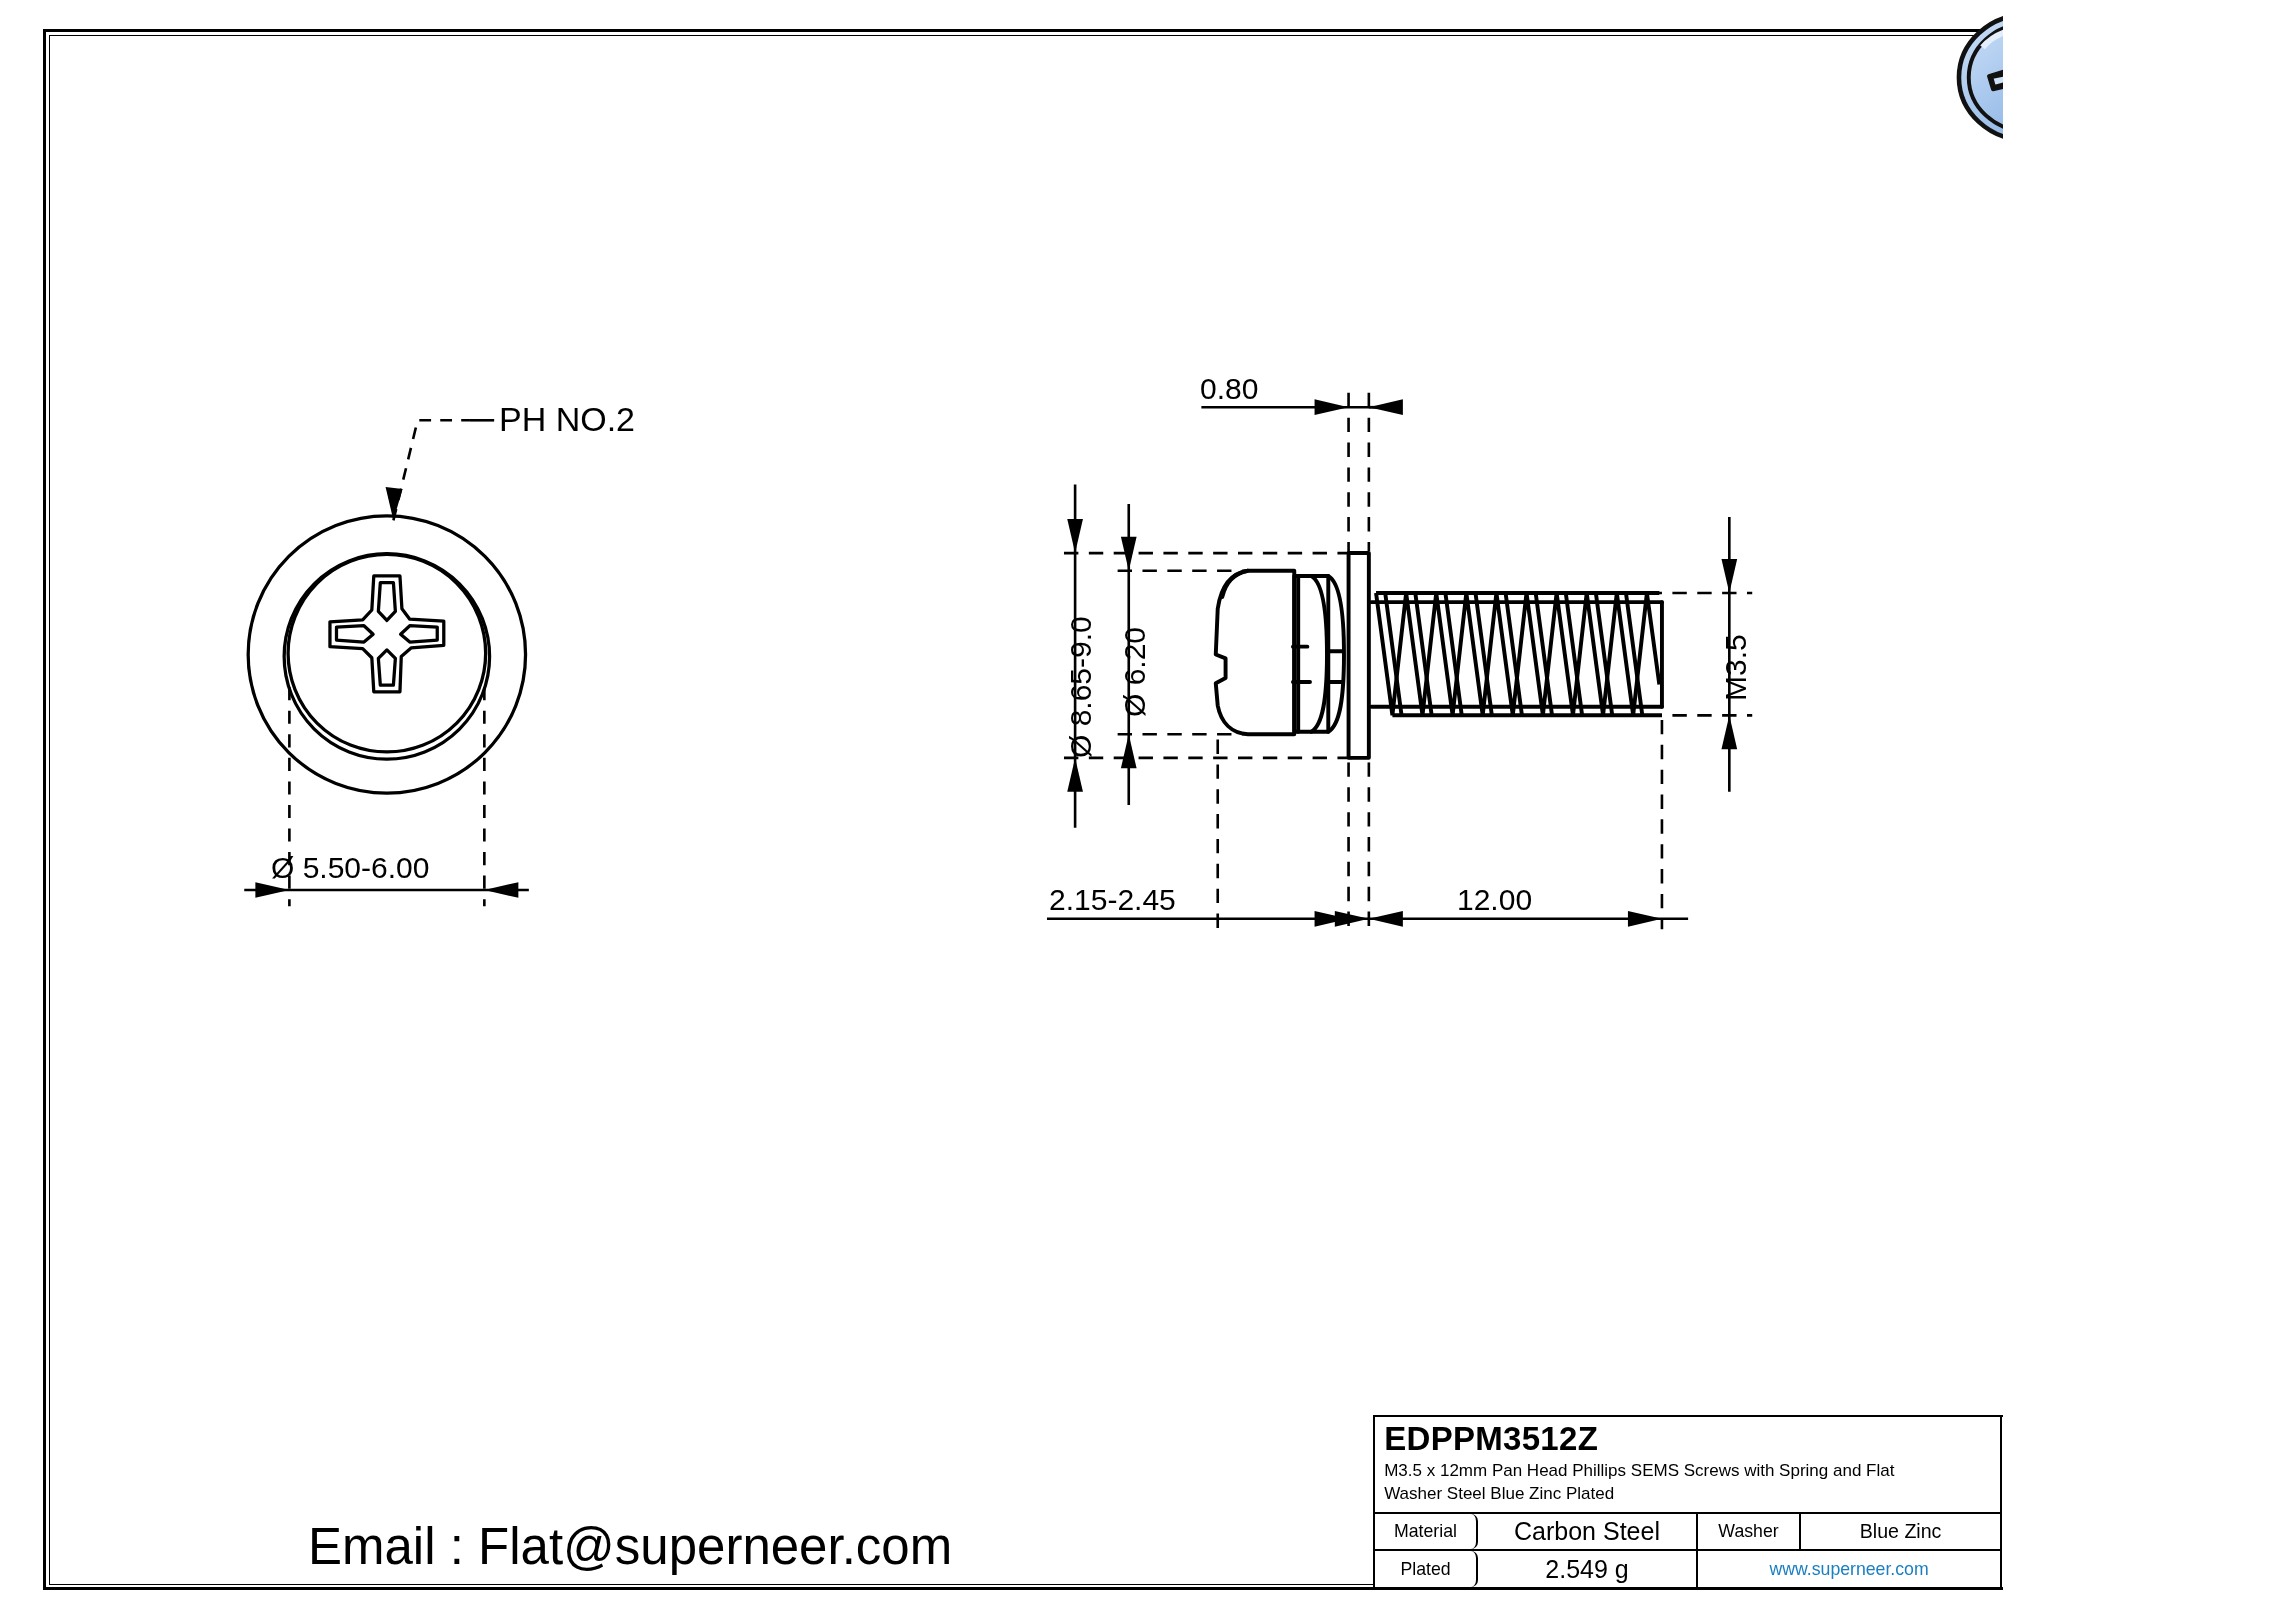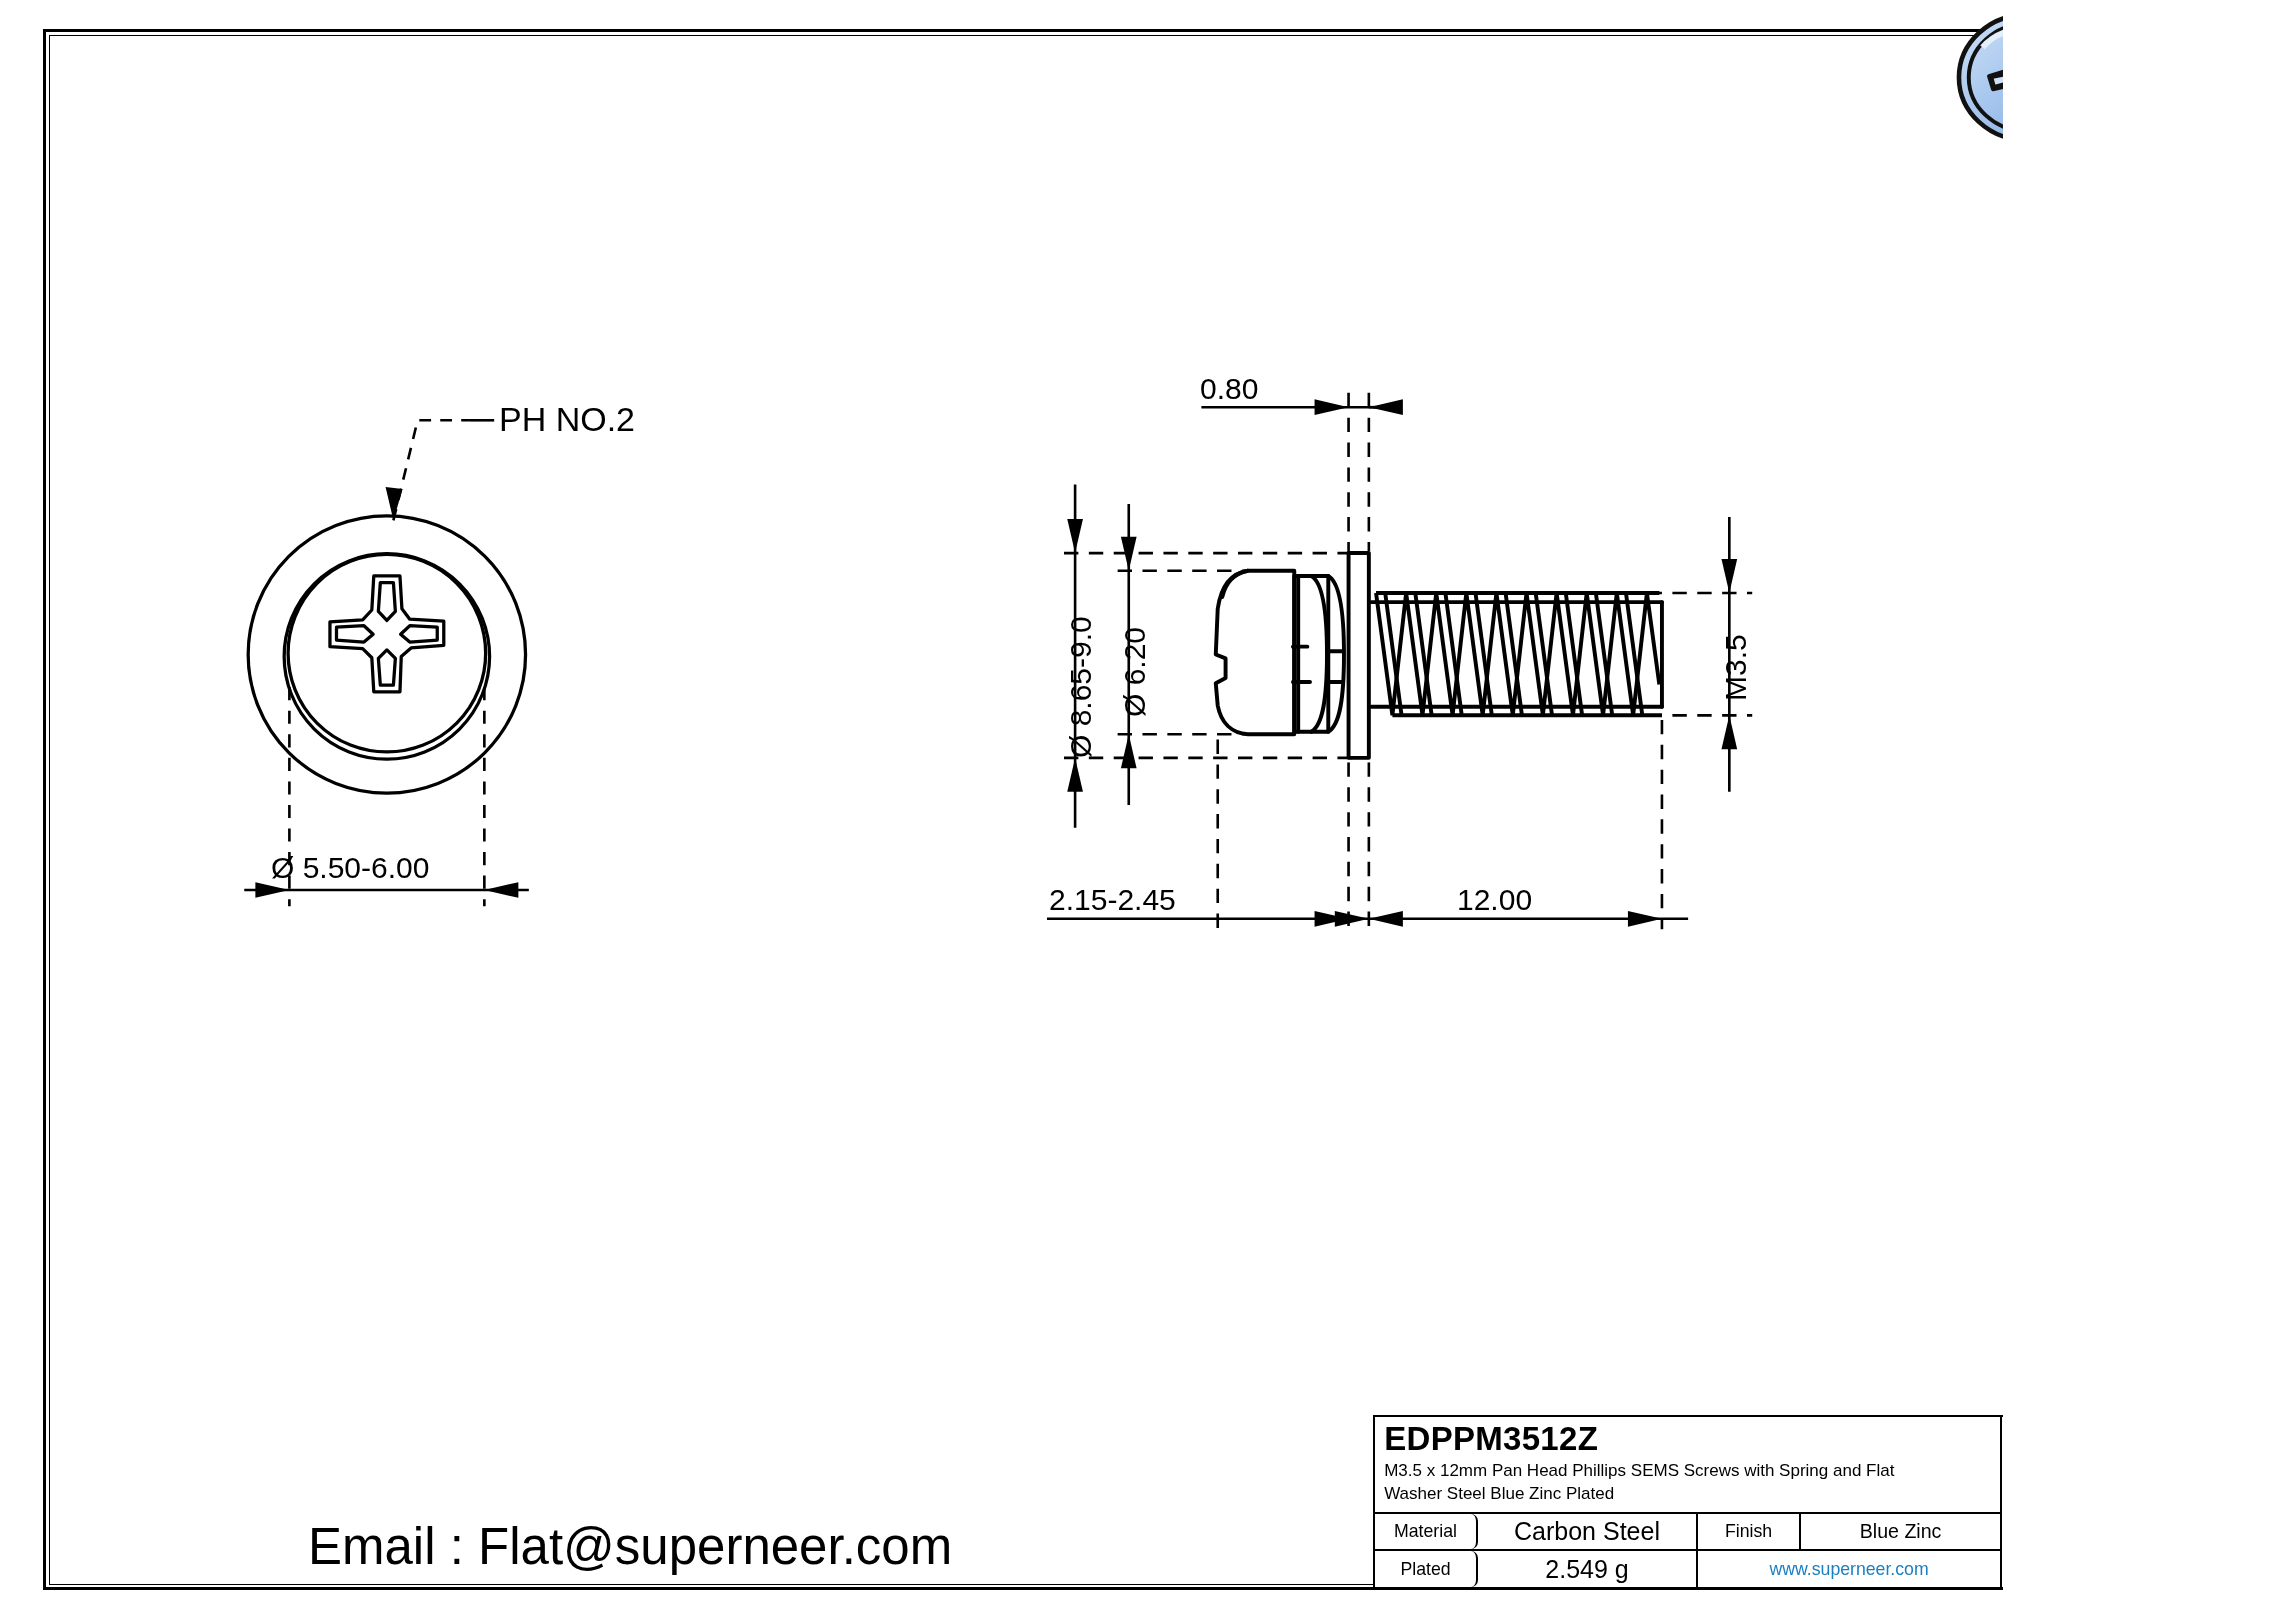--- a/index.html
+++ b/index.html
@@ -430,21 +430,21 @@
 
       <div class="tb-desc">
         <div class="tb-partno">EDPPM3512Z</div>
         <div class="tb-descline">M3.5 x 12mm Pan Head Phillips SEMS Screws with Spring and Flat</div>
         <div class="tb-descline" style="margin-top:0">Washer Steel Blue Zinc Plated</div>
       </div>
 
       <div class="tb-row r1">
         <div class="tb-cell c-label">Material</div>
         <div class="tb-cell c-val">Carbon Steel</div>
-        <div class="tb-cell c-fin-label">Finish</div>
+        <div class="tb-cell c-fin-label">Washer</div>
         <div class="tb-cell c-fin-val">Blue Zinc</div>
       </div>
 
       <div class="tb-row r2">
         <div class="tb-cell c-label">Plated</div>
         <div class="tb-cell c-val">2.549 g</div>
         <div class="tb-cell c-web">www.superneer.com</div>
       </div>
 
     </div>

